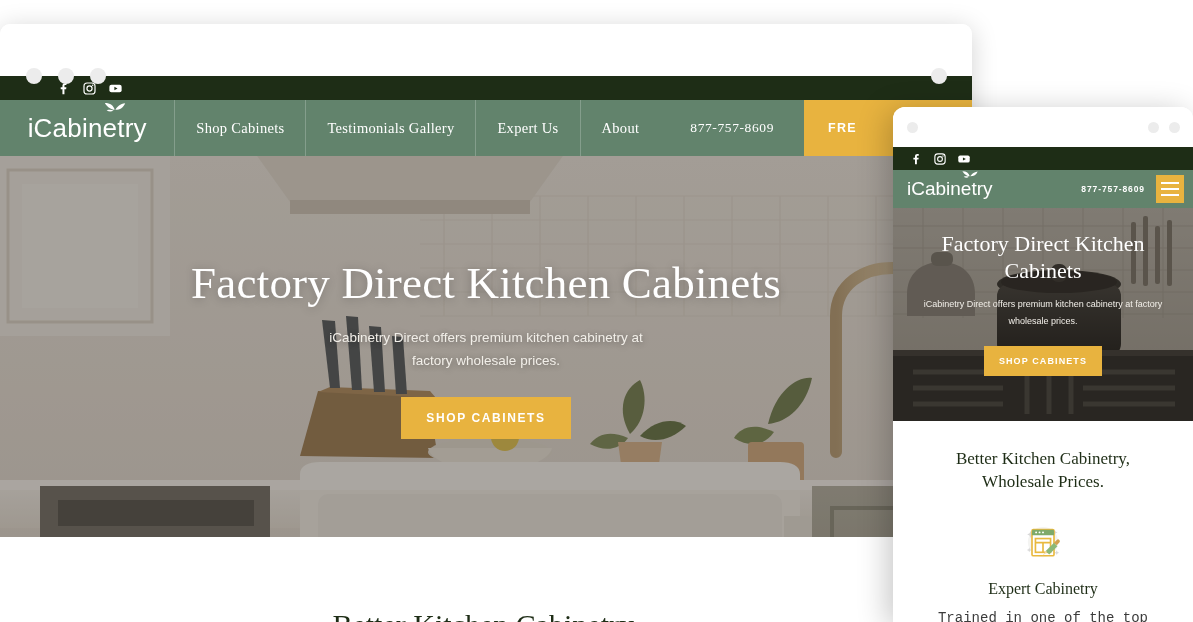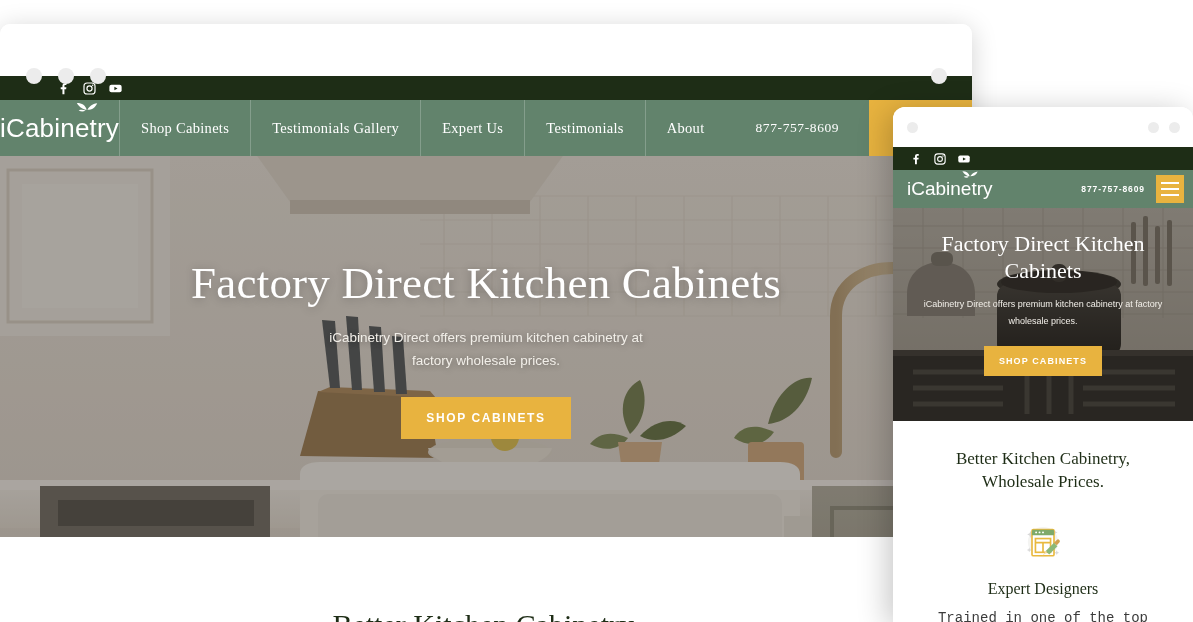--- a/index.html
+++ b/index.html
@@ -464,23 +464,20 @@
         </span>
       </div>
       <div class="nav-item">
         <span>Shop Cabinets</span>
       </div>
       <div class="nav-item">
         <span>Testimonials Gallery</span>
       </div>
       <div class="nav-item">
         <span>Expert Us</span>
-      </div>
-      <div class="nav-item">
-        <span>Testimonials</span>
       </div>
       <div class="nav-item">
         <span>About</span>
       </div>
       <div class="nav-phone">
         <span>877-757-8609</span>
       </div>
       <div class="nav-cta">
         <span>FRE</span>
       </div>
@@ -695,18 +692,18 @@
         <circle cx="27" cy="18" r="1.4" fill="#ffffff"></circle>
         <circle cx="32" cy="18" r="1.4" fill="#ffffff"></circle>
         <g stroke="#e9b93f" stroke-width="2.4" fill="none">
           <rect x="21" y="27" width="22" height="20"></rect>
           <path d="M21 33h22M32 33v14"></path>
         </g>
         <path d="M36 45l12-12 5 5-12 12z" fill="#8cb877"></path>
         <path d="M48 33l4-4a2.6 2.6 0 013.8 3.7l-3.8 4z" fill="#d2a14f"></path>
         <path d="M36 45l-4.5 6.5L38 47z" fill="#f0d9a8"></path>
       </svg>
-      <h3 class="feature-title">Expert Designers</h3>
+      <h3 class="feature-title">Expert Cabinetry</h3>
       <p class="feature-body">Trained in one of the top design software programs, our</p>
     </div>
   </div>
 
 </div>
 
 </body></html>

